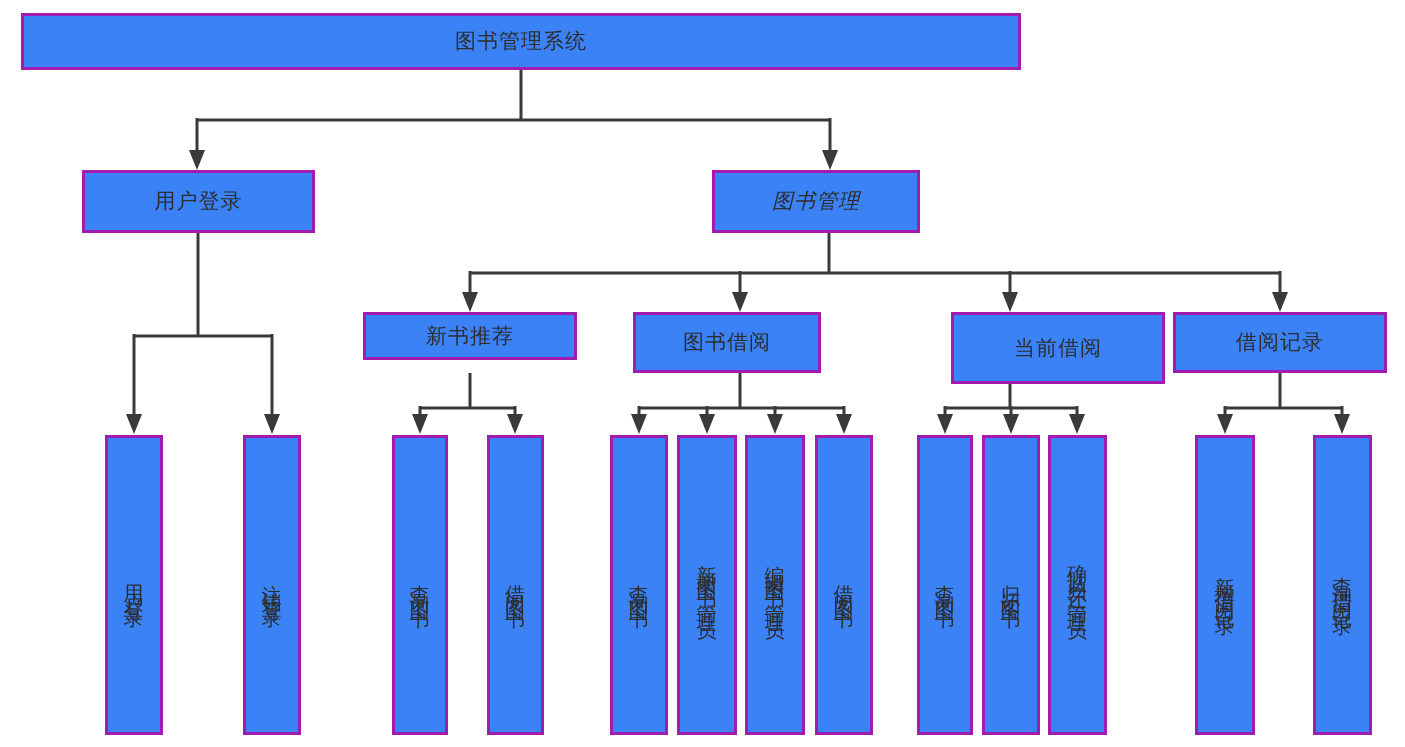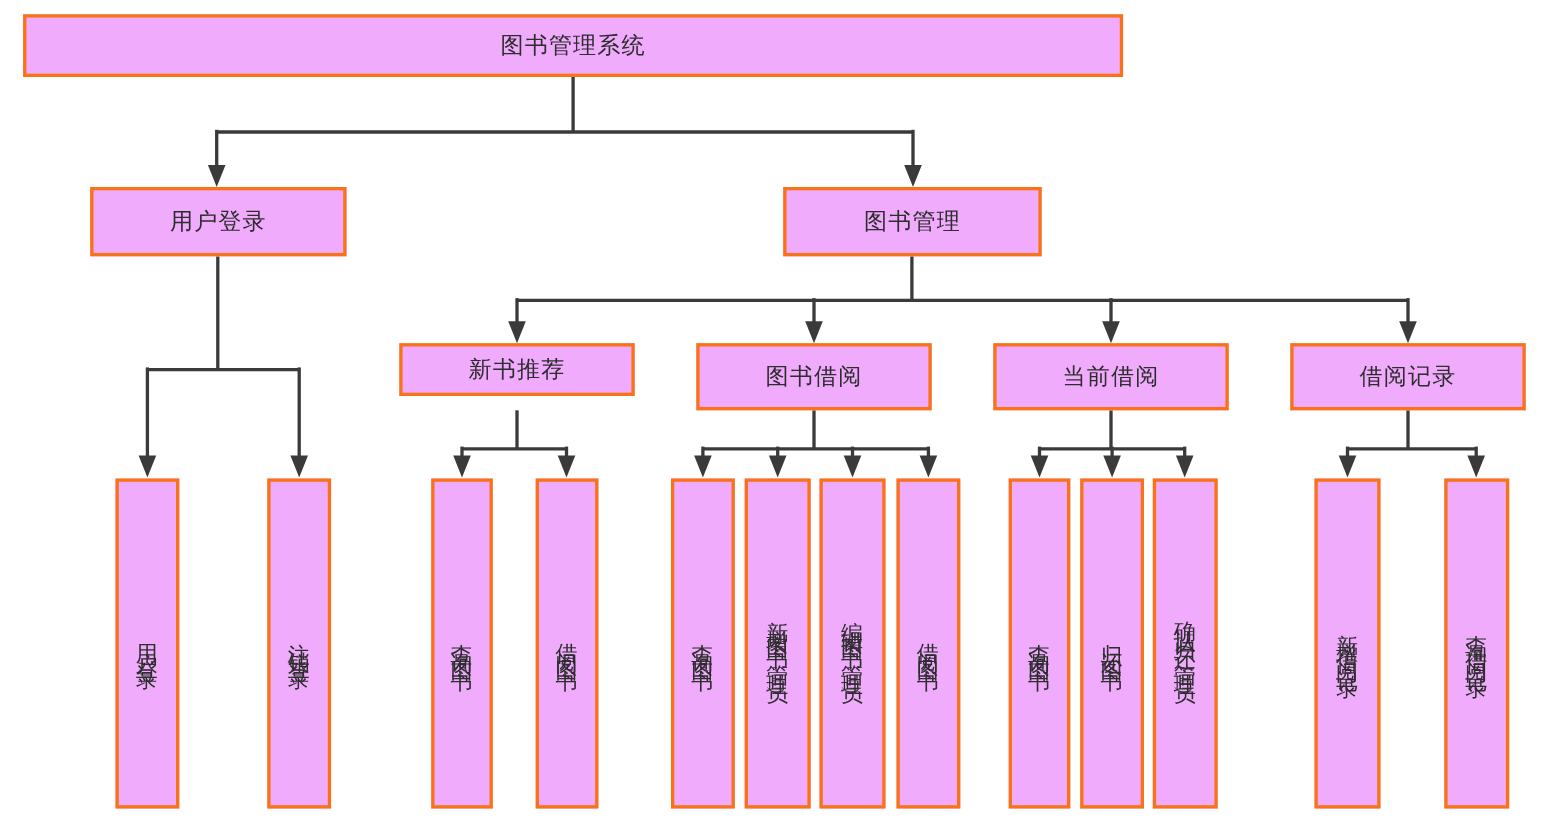--- a/index.html
+++ b/index.html
@@ -5,22 +5,22 @@
   html,body{margin:0;padding:0;background:#ffffff;}
   .canvas{
     position:relative;width:1405px;height:747px;background:#ffffff;
     font-family:"DejaVu Sans","Liberation Sans",sans-serif;
     color:#2d2d2d;overflow:hidden;
   }
   .edges{position:absolute;left:0;top:0;width:1405px;height:747px;}
   .edges path{stroke:#3a3a3a;stroke-width:3;fill:none;}
   .edges polygon{fill:#3a3a3a;stroke:none;}
   .node{
-    position:absolute;box-sizing:border-box;background:#f0abfc;
-    border:3px solid #f97316;
+    position:absolute;box-sizing:border-box;background:#3b82f6;
+    border:3px solid #a21caf;
     display:flex;align-items:center;justify-content:center;
     font-size:21px;line-height:1;letter-spacing:1px;white-space:nowrap;
   }
   .leaf{
     writing-mode:vertical-rl;text-orientation:mixed;
     font-size:20px;letter-spacing:8px;line-height:1;
     top:435px;height:300px;
   }
   .watermark{
     position:absolute;right:6px;bottom:4px;
@@ -98,27 +98,27 @@
       <polygon points="1217,414 1233,414 1225,434"></polygon>
       <path d="M1342 406 V417"></path>
       <polygon points="1334,414 1350,414 1342,434"></polygon>
     </g>
   </svg>
 
   <div class="node" style="left:21px;top:13px;width:1000px;height:57px;">图书管理系统</div>
 
   <div class="node" style="left:82px;top:170px;width:233px;height:63px;">用户登录</div>
 
-  <div class="node" style="left:712px;top:170px;width:235px;height:63px;">图书管理</div>
+  <div class="node" style="left:712px;top:170px;width:208px;height:63px;font-style:italic;">图书管理</div>
 
   <div class="node" style="left:363px;top:312px;width:214px;height:48px;">新书推荐</div>
 
-  <div class="node" style="left:633px;top:312px;width:214px;height:61px;">图书借阅</div>
+  <div class="node" style="left:633px;top:312px;width:188px;height:61px;">图书借阅</div>
 
-  <div class="node" style="left:903px;top:312px;width:214px;height:61px;">当前借阅</div>
+  <div class="node" style="left:951px;top:312px;width:214px;height:72px;">当前借阅</div>
 
   <div class="node" style="left:1173px;top:312px;width:214px;height:61px;">借阅记录</div>
 
   <div class="node leaf" style="left:105px;width:58px;">用户登录</div>
 
   <div class="node leaf" style="left:243px;width:58px;">注销登录</div>
 
   <div class="node leaf" style="left:392px;width:56px;">查询图书</div>
 
   <div class="node leaf" style="left:487px;width:57px;">借阅图书</div>

